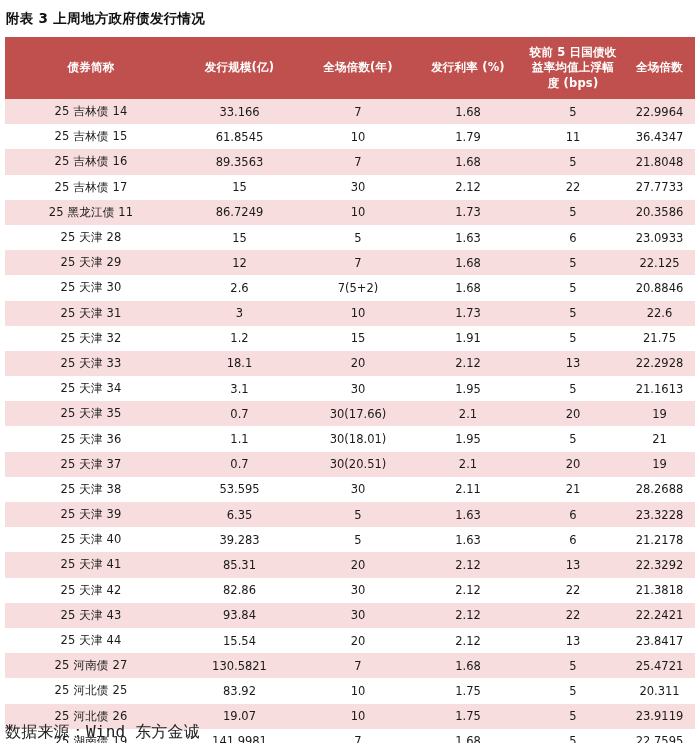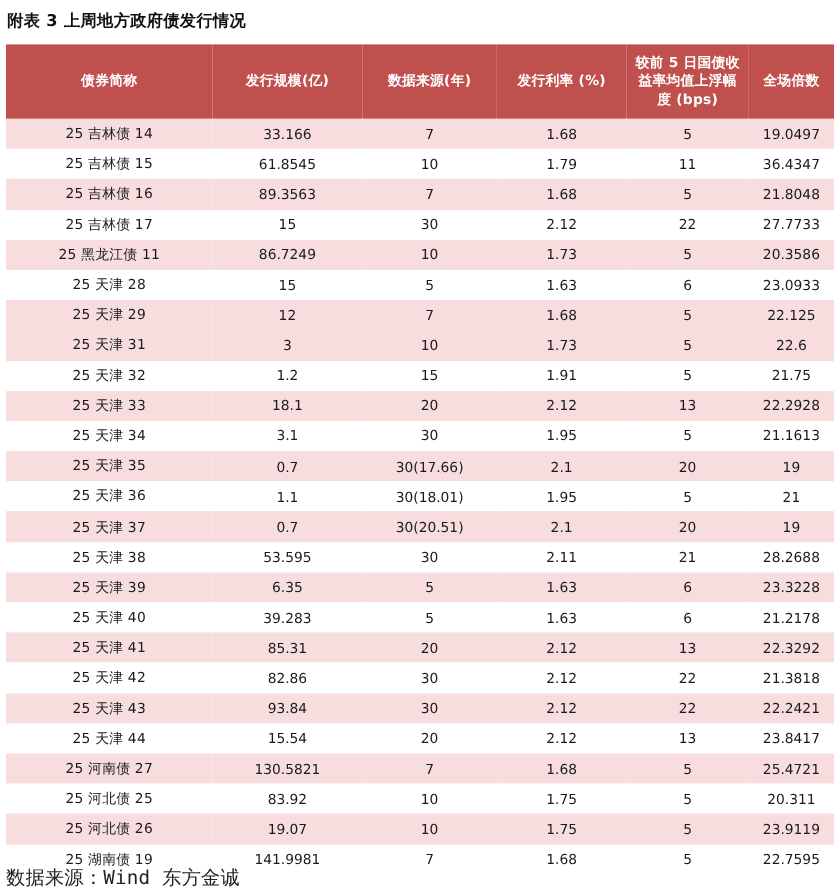--- a/index.html
+++ b/index.html
@@ -123,21 +123,21 @@
       </colgroup>
       <thead>
         <tr>
             <th>
               <span class="hdr-line">债券简称</span>
             </th>
             <th>
               <span class="hdr-line">发行规模(亿)</span>
             </th>
             <th>
-              <span class="hdr-line">数据来源(年)</span>
+              <span class="hdr-line">全场倍数(年)</span>
             </th>
             <th>
               <span class="hdr-line">发行利率 (%)</span>
             </th>
             <th>
               <span class="hdr-line">较前 5 日国债收</span>
               <span class="hdr-line">益率均值上浮幅</span>
               <span class="hdr-line">度 (bps)</span>
             </th>
             <th>
@@ -145,21 +145,21 @@
             </th>
           </tr>
       </thead>
       <tbody>
           <tr class="odd">
             <td class="name">25 吉林债 14</td>
             <td>33.166</td>
             <td>7</td>
             <td>1.68</td>
             <td>5</td>
-            <td>19.0497</td>
+            <td>22.9964</td>
           </tr>
           <tr class="even">
             <td class="name">25 吉林债 15</td>
             <td>61.8545</td>
             <td>10</td>
             <td>1.79</td>
             <td>11</td>
             <td>36.4347</td>
           </tr>
           <tr class="odd">
@@ -194,20 +194,28 @@
             <td>6</td>
             <td>23.0933</td>
           </tr>
           <tr class="odd">
             <td class="name">25 天津 29</td>
             <td>12</td>
             <td>7</td>
             <td>1.68</td>
             <td>5</td>
             <td>22.125</td>
+          </tr>
+          <tr class="even">
+            <td class="name">25 天津 30</td>
+            <td>2.6</td>
+            <td>7(5+2)</td>
+            <td>1.68</td>
+            <td>5</td>
+            <td>20.8846</td>
           </tr>
           <tr class="odd">
             <td class="name">25 天津 31</td>
             <td>3</td>
             <td>10</td>
             <td>1.73</td>
             <td>5</td>
             <td>22.6</td>
           </tr>
           <tr class="even">

